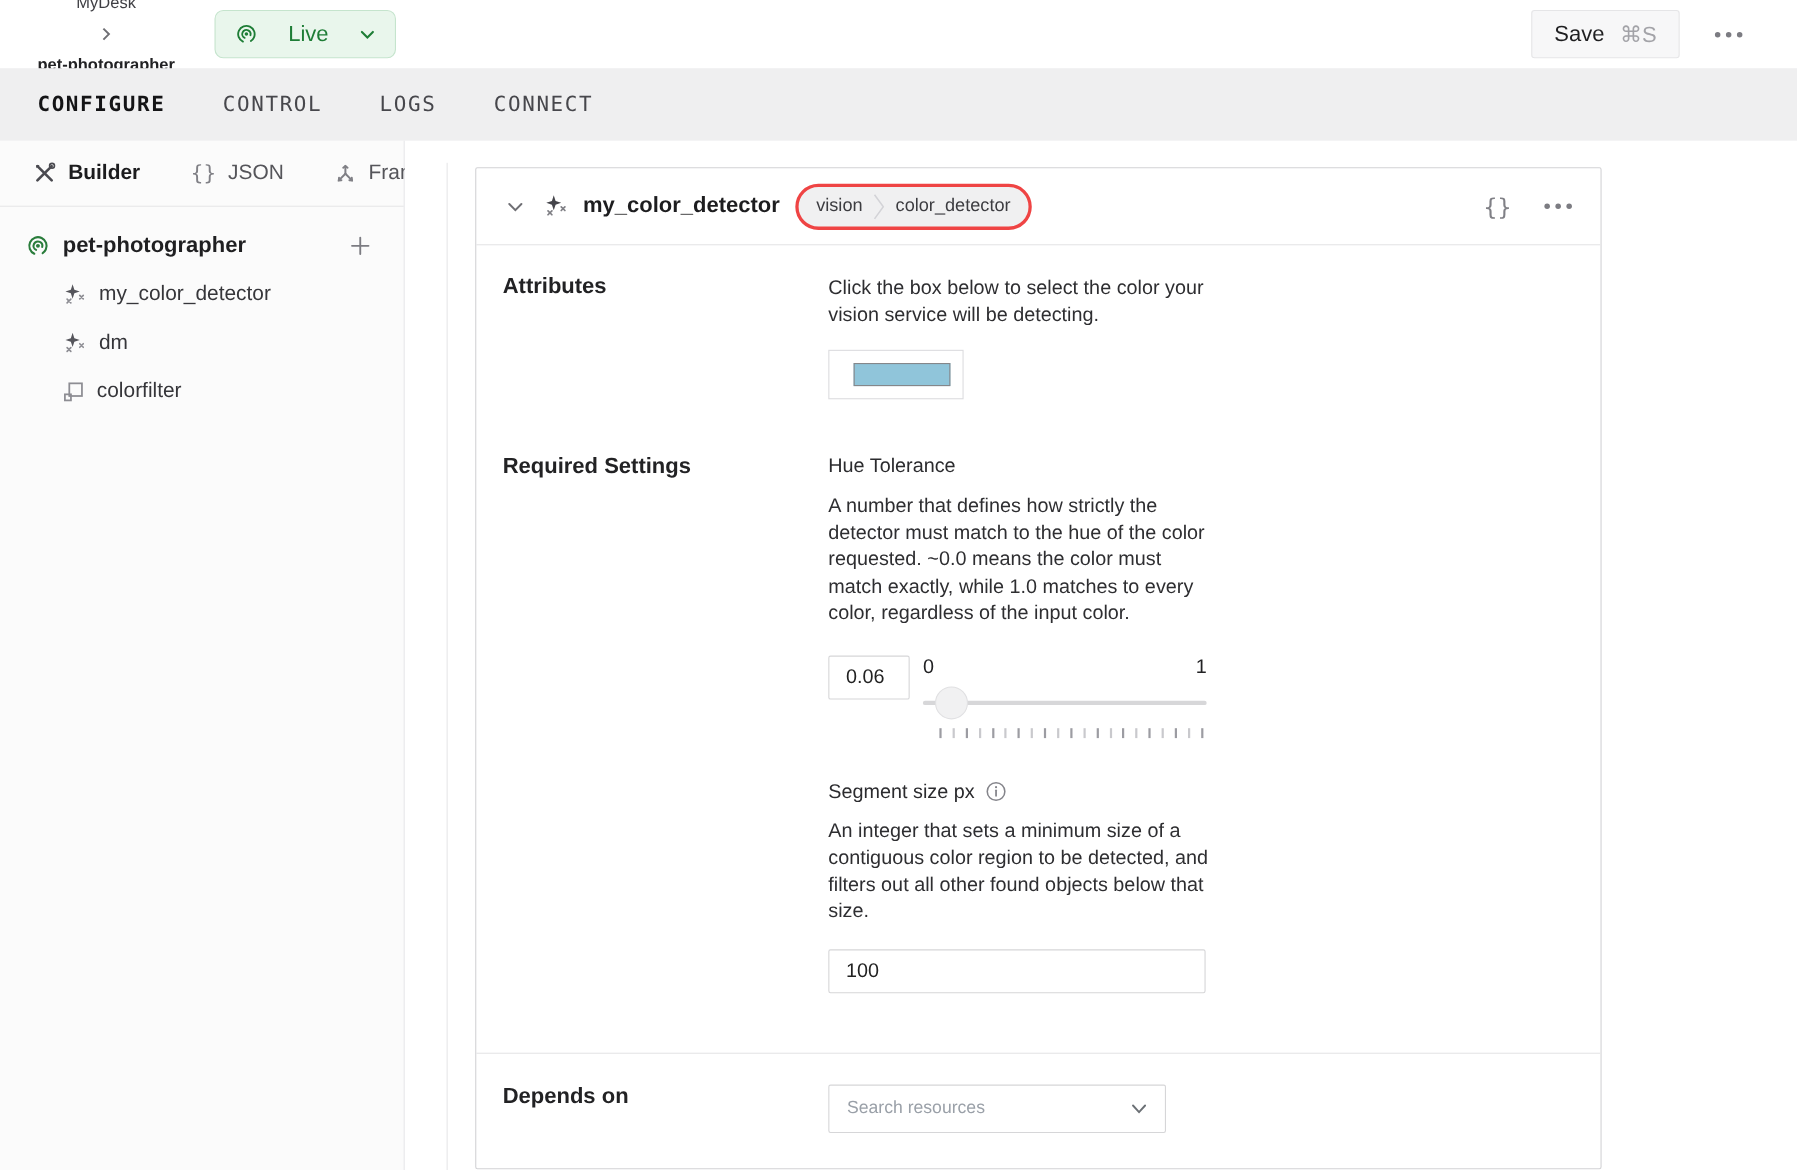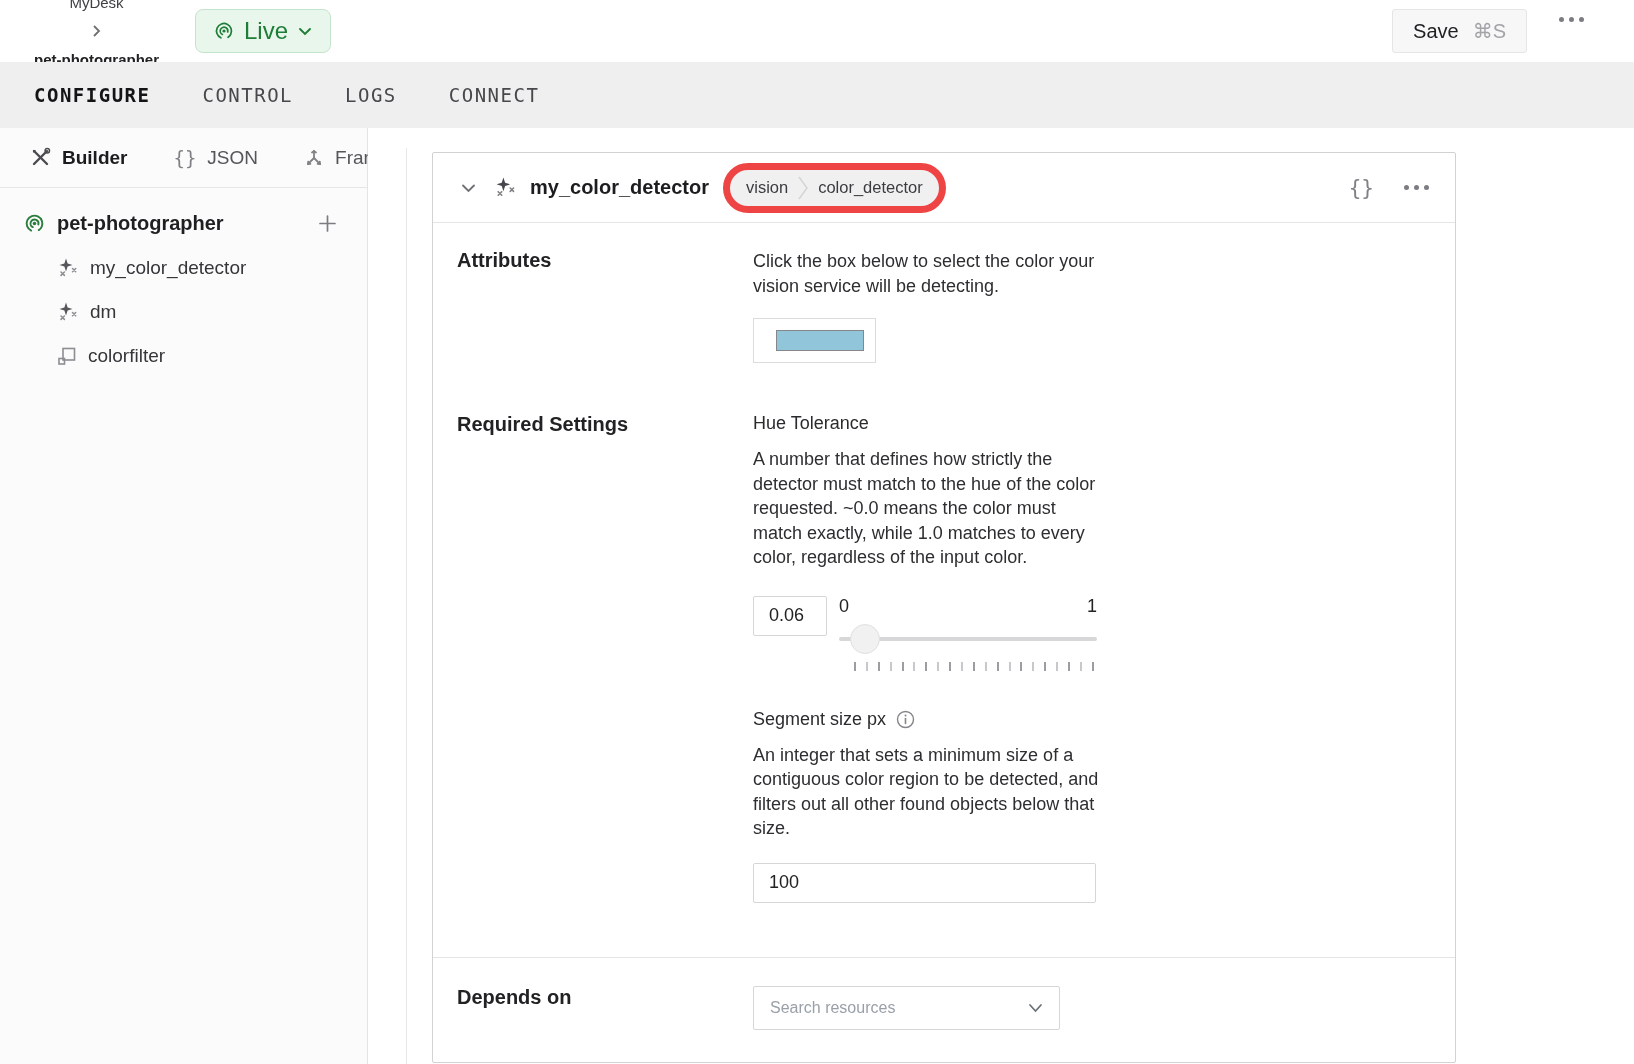--- a/index.html
+++ b/index.html
@@ -6,23 +6,23 @@
   html,body { width:1634px; height:1064px; overflow:hidden; background:#fff;
     font-family:"Liberation Sans", sans-serif; color:#28282a; }
   .page { width:1634px; height:1064px; display:flex; flex-direction:column; }
 
   
   .topbar { height:62px; display:flex; align-items:center; padding:0 48px 0 34px; background:#fff; flex:0 0 auto; }
   .crumbs { display:flex; align-items:center; gap:12px; font-size:21px; }
   .crumb-parent { color:#3f3f44; cursor:pointer; }
   .crumb-current { font-weight:700; color:#222224; }
   .crumb-sep { display:flex; align-items:center; color:#6f6f74; }
-  .live-btn { margin-left:36px; display:flex; align-items:center; gap:10px; height:44px; padding:0 18px;
-    background:#e9f6ec; border:1px solid #c5e4cd; border-radius:8px; color:#1e7d36; font-size:24px; cursor:pointer; }
-  .top-right { margin-left:auto; display:flex; gap:30px; }
+  .live-btn { margin-left:36px; display:flex; align-items:center; gap:28px; height:44px; padding:0 18px;
+    background:#e9f6ec; border:1px solid #c5e4cd; border-radius:8px; color:#1e7d36; font-size:20px; cursor:pointer; }
+  .top-right { margin-left:auto; display:flex; align-items:center; gap:30px; }
   .save-btn { display:flex; align-items:center; gap:14px; height:44px; padding:0 20px;
     background:#f7f7f8; border:1px solid #e5e5e7; border-radius:3px; font-size:20px; cursor:pointer; }
   .save-label { color:#1f1f21; }
   .save-shortcut { color:#a3a3a8; }
   .dots-btn { display:flex; gap:5px; padding:8px 2px; cursor:pointer; }
   .dots-btn i { width:5px; height:5px; border-radius:50%; background:#7c7c82; }
 
   
   .tabstrip { height:66px; background:#efeff0; display:flex; align-items:center; gap:52px; padding:0 34px; flex:0 0 auto;
     font-family:"DejaVu Sans Mono", monospace; font-size:19px; letter-spacing:1.5px; }
@@ -44,21 +44,21 @@
   .tree-item { display:flex; align-items:center; gap:11px; margin:22px 0 0 33px; font-size:19px; color:#36363a; cursor:pointer; }
 
   
   .main { flex:1 1 auto; position:relative; background:#fff; overflow:hidden; }
   .main::before { content:""; position:absolute; left:38px; top:20px; bottom:0; width:1px; background:#e7e7e9; }
   .card { position:absolute; left:64px; top:24px; width:1024px; background:#fff;
     border:1px solid #d2d2d5; border-radius:2px; }
   .card-header { height:70px; display:flex; align-items:center; padding:0 24px; border-bottom:1px solid #e5e5e7; }
   .collapse-btn { display:flex; padding:4px; cursor:pointer; }
   .card-title { margin-left:14px; font-size:20px; font-weight:700; color:#1d1d1f; display:flex; align-items:center; gap:13px; }
-  .chip { margin-left:14px; display:flex; align-items:center; background:#f0f0f1; border:7px solid #ef4444;
+  .chip { margin-left:14px; display:flex; align-items:center; background:#f0f0f1; border:3px solid #ef4444;
     border-radius:999px; padding:5px 16px; font-size:16.5px; color:#3c3c40; gap:10px; }
   .chip-sep { color:#c6c6ca; display:flex; }
   .header-actions { margin-left:auto; display:flex; align-items:center; gap:28px; }
   .icon-btn { cursor:pointer; display:flex; align-items:center; color:#808086; }
 
   .section { display:grid; grid-template-columns:296px 1fr; padding:26px 24px 20px 24px; }
   .section-heading { font-size:20px; font-weight:700; color:#222224; }
   .body-text { font-size:18px; line-height:24.5px; color:#2e2e31; max-width:350px; }
 
   

